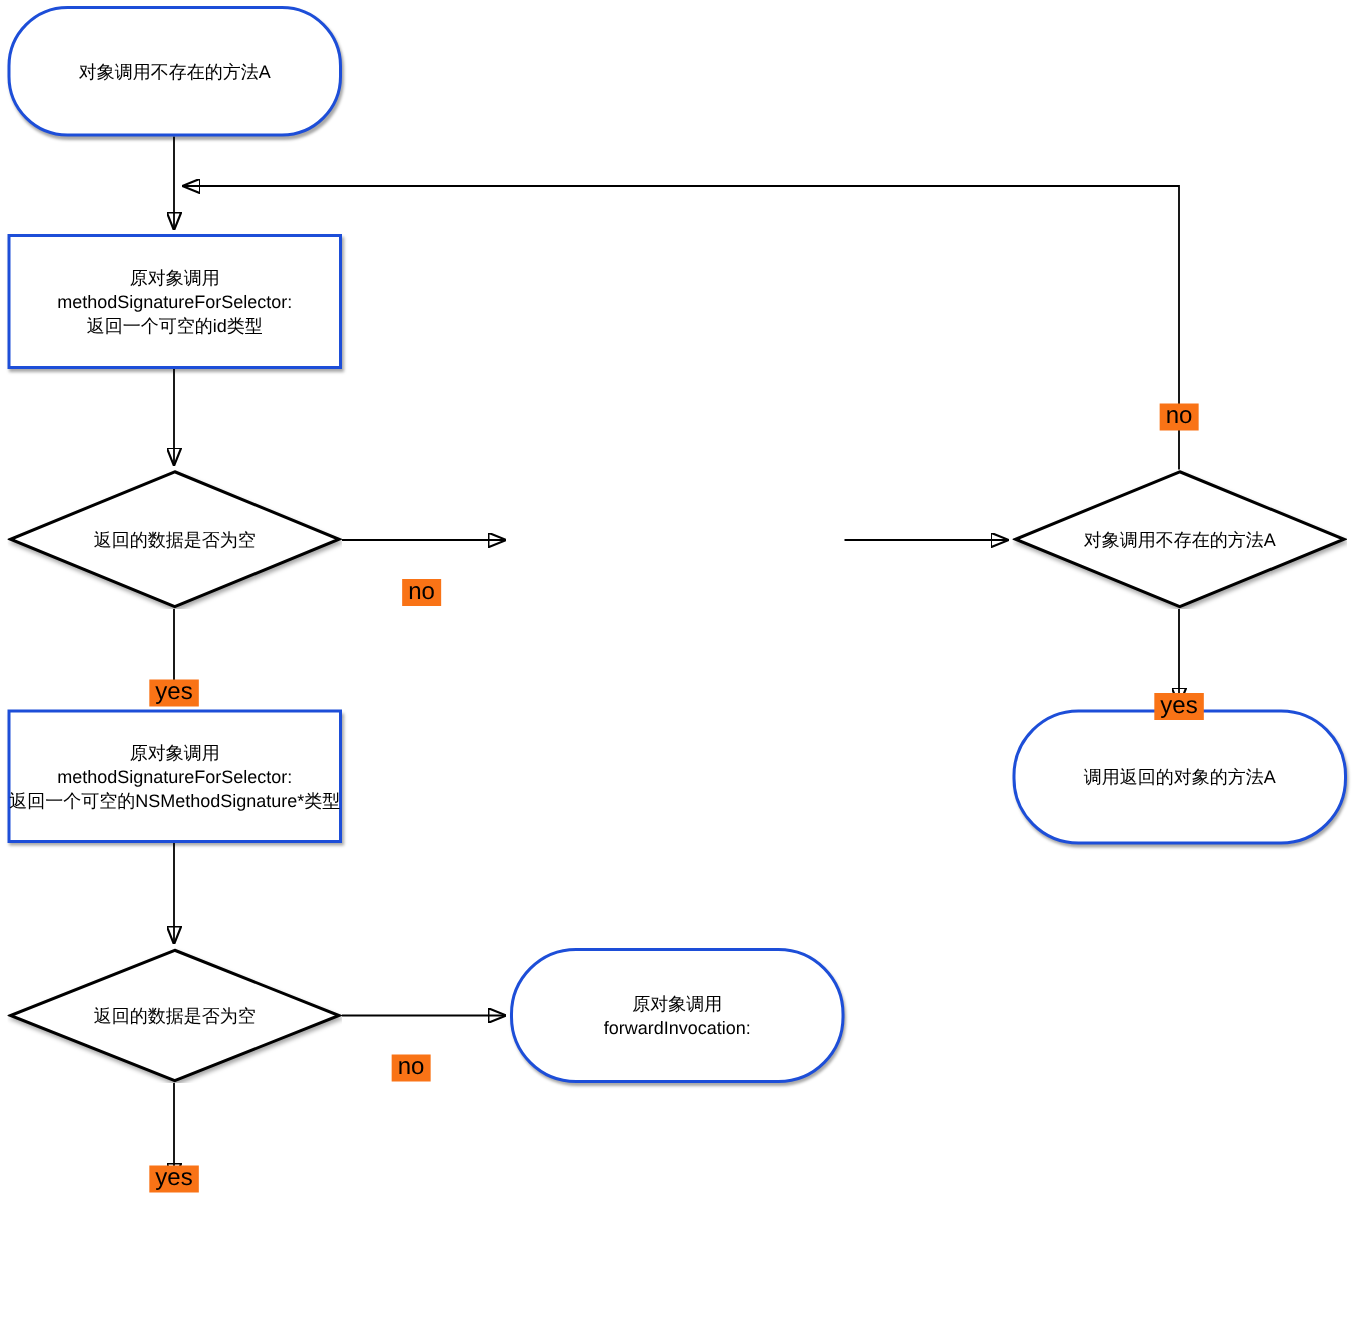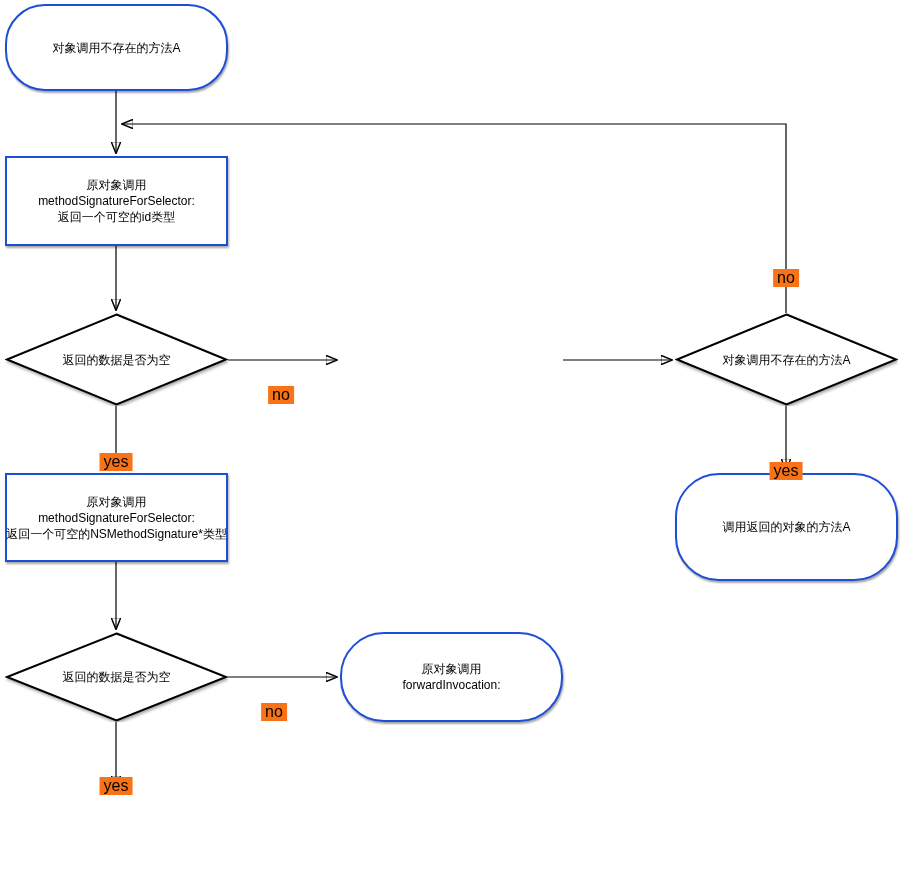--- a/index.html
+++ b/index.html
@@ -122,21 +122,21 @@
 
   <div class="node diamond" style="left:675px;top:313px;width:223px;height:93px">
     <svg class="diamond-svg" viewBox="0 0 223 93" preserveAspectRatio="none">
       <polygon points="111.5,1.5 221,46.5 111.5,91.5 2,46.5"></polygon>
     </svg>
     <div class="node-label">
       <span>对象调用不存在的方法A</span>
     </div>
   </div>
 
-  <div class="node terminator" style="left:675px;top:473px;width:223px;height:108px;border-radius:44px">
+  <div class="node terminator" style="left:675px;top:473px;width:223px;height:90px;border-radius:44px">
     <div class="node-label">
       <span>调用返回的对象的方法A</span>
     </div>
   </div>
 
   <div class="node rect" style="left:5px;top:473px;width:223px;height:89px">
     <div class="node-label">
       <span>原对象调用</span>
       <span>methodSignatureForSelector:</span>
       <span>返回一个可空的NSMethodSignature*类型</span>

